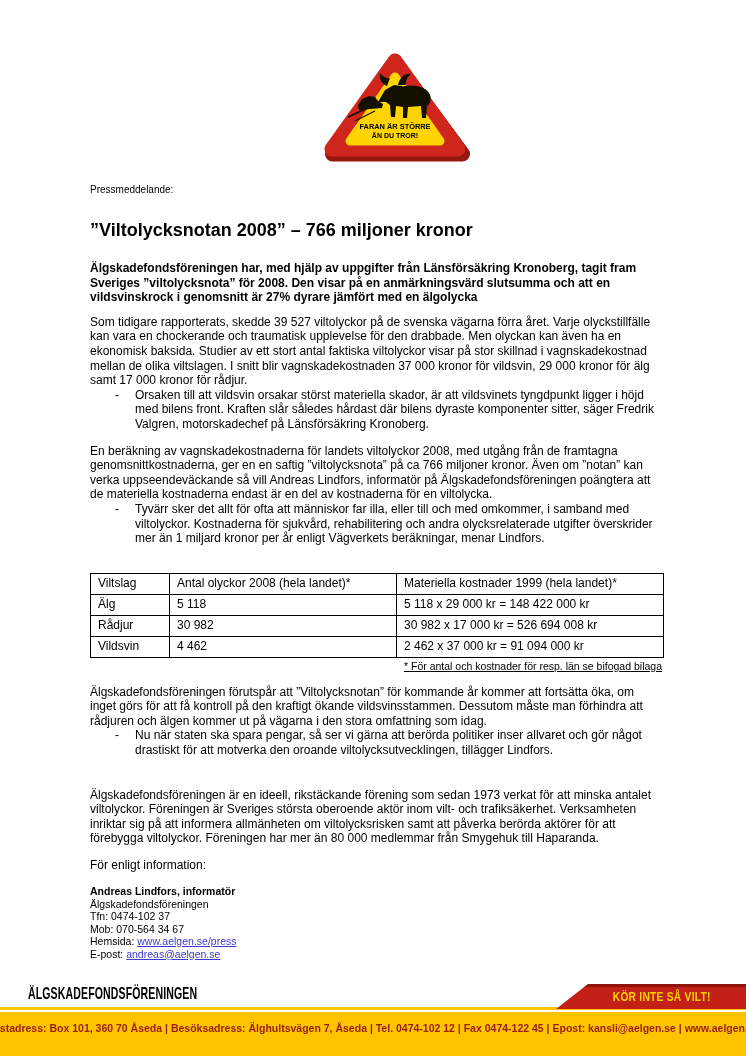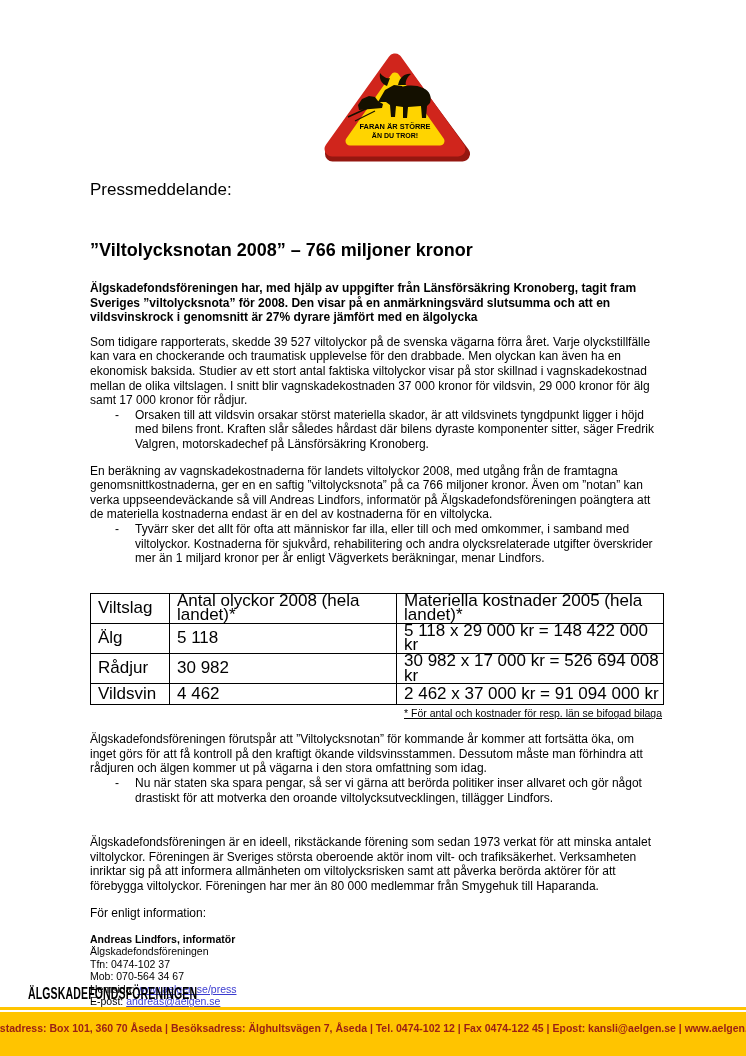--- a/index.html
+++ b/index.html
@@ -1,29 +1,29 @@
 <!DOCTYPE html>
 <html><head>
 <meta charset="utf-8">
 <style>
   html,body{margin:0;padding:0;background:#888;}
   .page{position:relative;width:746px;height:1056px;background:#fff;margin:0 auto;
         font-family:"Liberation Sans",sans-serif;color:#000;overflow:hidden;padding-left:43px;}
   .logo{position:absolute;top:48px;left:50%;transform:translateX(-50%);}
   .content{position:absolute;top:180px;left:90px;width:572px;font-size:12px;line-height:14.6px;}
-  .kicker{font-size:17px;line-height:19px;margin:0 0 40px 0;}
+  .kicker{font-size:10px;line-height:19px;margin:0 0 20px 0;}
   .title{font-size:18px;line-height:22px;font-weight:bold;margin:0 0 20px 0;}
   .lead{font-weight:bold;margin:0 0 10px 0;}
   .para{margin:0;}
   .bullet{display:flex;padding-left:25px;}
   .bullet .dash{width:20px;flex:0 0 20px;}
   .bullet .btext{flex:1;}
   .mb12{margin-bottom:12px;}
   table.data{border-collapse:collapse;table-layout:fixed;width:573px;margin-top:27px;
-             font-size:17px;}
+             font-size:12px;}
   table.data col.c1{width:79px;} table.data col.c2{width:227px;} table.data col.c3{width:267px;}
   table.data td{border:1px solid #000;height:20px;padding:0 0 0 7px;vertical-align:middle;}
   .footnote{font-size:10.5px;line-height:13px;text-align:right;margin:2px 0 8px 0;text-decoration:underline;}
   .para3{margin-top:12px;}
   .about{margin-top:30px;}
   .contact-head{font-size:12px;line-height:15px;margin-top:12px;}
   .contact{font-size:10.5px;line-height:12.5px;}
   .contact .bold{font-weight:bold;}
   .link{color:#3b3bd0;text-decoration:underline;cursor:pointer;}
   
@@ -87,21 +87,21 @@
     <table class="data">
       <colgroup>
           <col class="c1">
           <col class="c2">
           <col class="c3">
         </colgroup>
       <tbody>
         <tr>
           <td>Viltslag</td>
           <td>Antal olyckor 2008 (hela landet)*</td>
-          <td>Materiella kostnader 2005 (hela landet)*</td>
+          <td>Materiella kostnader 1999 (hela landet)*</td>
         </tr>
         <tr>
           <td>Älg</td>
           <td>5 118</td>
           <td>5 118 x 29 000 kr = 148 422 000 kr</td>
         </tr>
         <tr>
           <td>Rådjur</td>
           <td>30 982</td>
           <td>30 982 x 17 000 kr = 526 694 008 kr</td>
@@ -129,17 +129,20 @@
       <div>Älgskadefondsföreningen</div>
       <div>Tfn: 0474-102 37</div>
       <div>Mob: 070-564 34 67</div>
       <div><span>Hemsida: </span><a class="link">www.aelgen.se/press</a></div>
       <div><span>E-post: </span><a class="link">andreas@aelgen.se</a></div>
     </div>
   </div>
 
   <div class="brand">ÄLGSKADEFONDSFÖRENINGEN</div>
   <div class="yellow-rule"></div>
+  <div class="ribbon">
+    <span class="ribbon-text">KÖR INTE SÅ VILT!</span>
+  </div>
   <div class="address-bar">
     <span class="address">Postadress: Box 101, 360 70 Åseda   |   Besöksadress: Älghultsvägen 7, Åseda   |   Tel. 0474-102 12   |   Fax 0474-122 45   |   Epost: kansli@aelgen.se   |   www.aelgen.se</span>
   </div>
 
 </div>
 
 </body></html>

